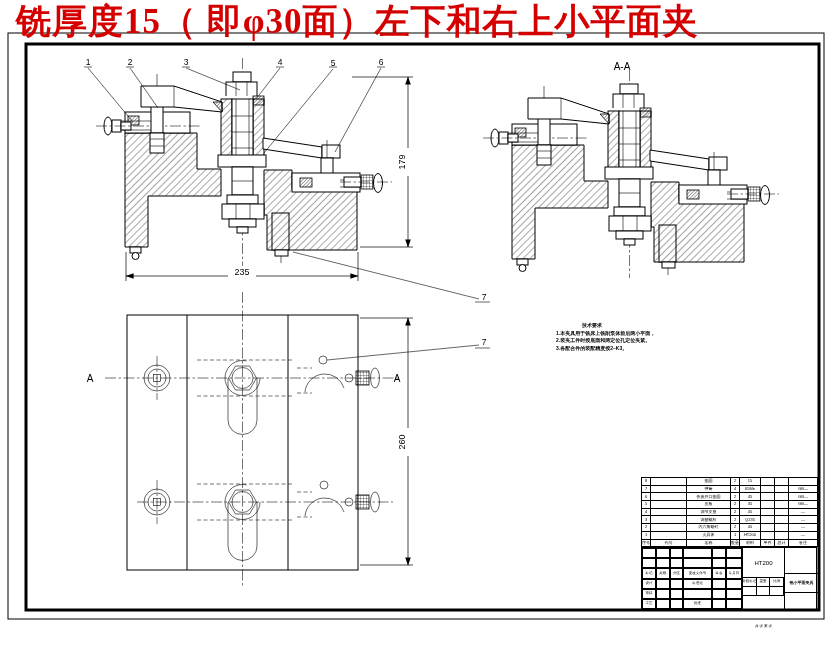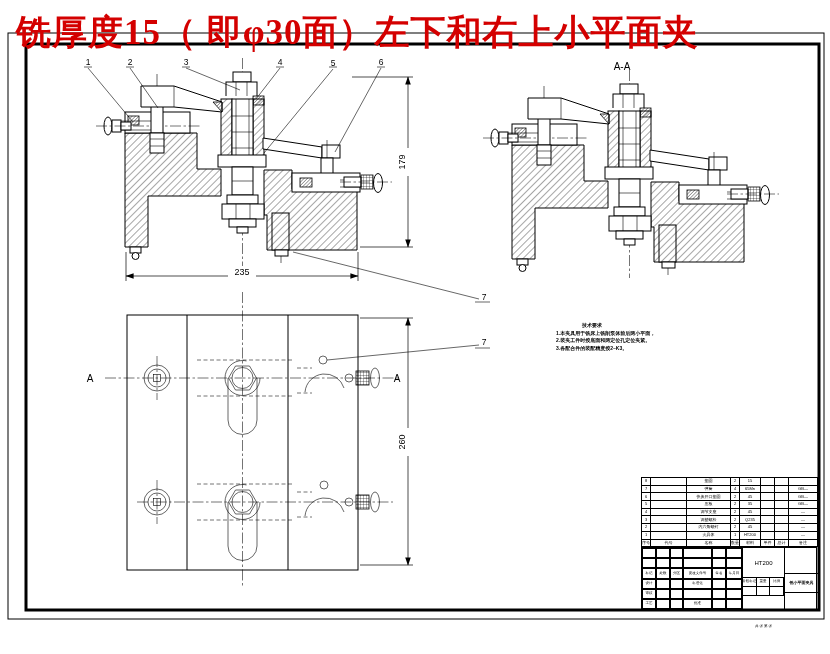--- a/index.html
+++ b/index.html
@@ -1,18 +1,18 @@
 <!DOCTYPE html>
 <html><head>
 <meta charset="utf-8">
 <style>
   html,body{margin:0;padding:0;background:#fff;}
   .screen{position:relative;width:830px;height:654px;background:#ffffff;overflow:hidden;
           font-family:"Liberation Sans",sans-serif;color:#000;}
-  .red-title{position:absolute;left:16px;top:11px;font-family:"Liberation Serif",serif;
+  .red-title{position:absolute;left:16px;top:0px;font-family:"Liberation Serif",serif;
              font-weight:bold;font-size:35px;line-height:44px;color:#d40000;white-space:nowrap;
              letter-spacing:1px;z-index:5;}
   svg{position:absolute;left:0;top:0;}
   svg .p{fill:#ffffff;stroke:#000;stroke-width:1;}
   svg .ph{fill:url(#h4);stroke:#000;stroke-width:1;}
   svg .phd{fill:url(#h2);stroke:#000;stroke-width:0.8;}
   svg .pg{fill:url(#gr);stroke:#000;stroke-width:0.8;}
   svg .ln{stroke:#000;stroke-width:1;fill:none;}
   svg .thin{stroke:#000;stroke-width:0.6;fill:none;}
   svg .cl{stroke:#000;stroke-width:0.55;fill:none;stroke-dasharray:11 2.5 2.5 2.5;}

